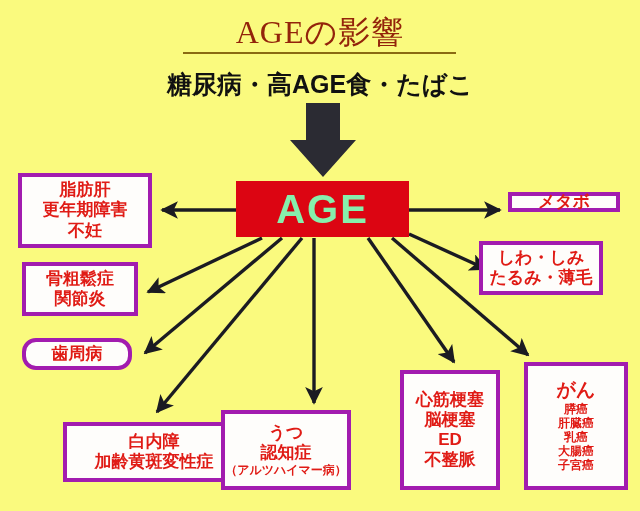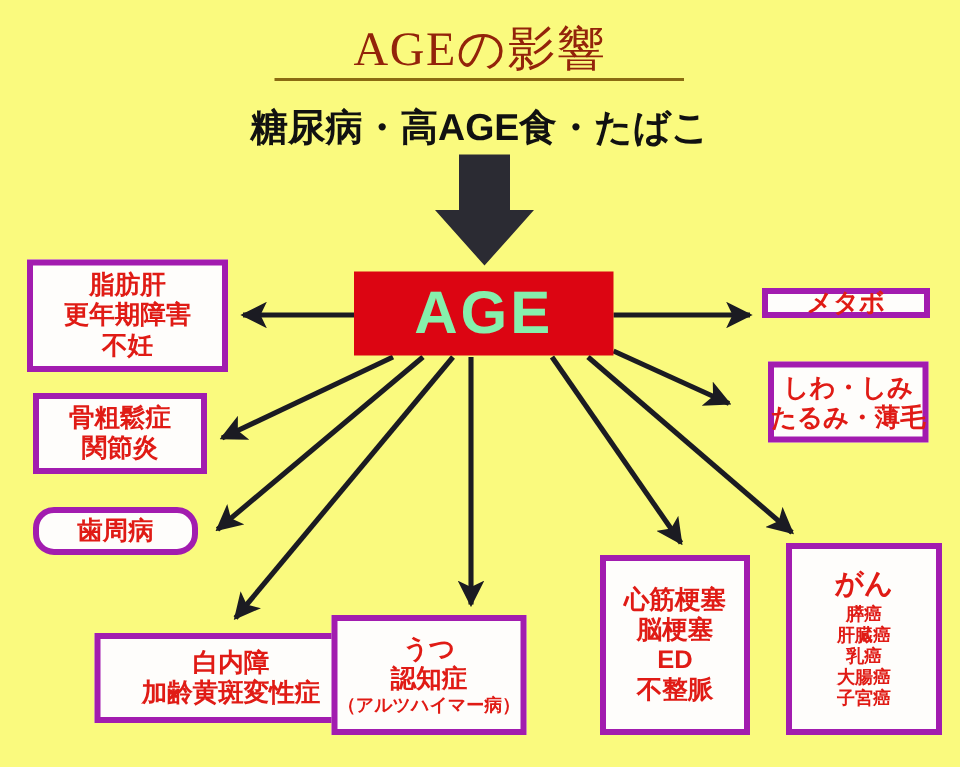--- a/index.html
+++ b/index.html
@@ -90,21 +90,21 @@
   .node .ln.sm { font-size: 12px; }
   .node .ln.lg { font-size: 19px; }
   .n-fatty    { left: 18px;  top: 173px; width: 134px; height: 75px;  font-size: 17px; }
   .n-osteo    { left: 22px;  top: 262px; width: 116px; height: 54px;  font-size: 17px; }
   .n-perio    { left: 22px;  top: 338px; width: 110px; height: 32px;  font-size: 17px; border-radius: 14px; }
   .n-cataract { left: 30px;  top: 422px; width: 182px; height: 60px;  font-size: 17px; margin-left: 33px; }
   .n-depress  { left: 221px; top: 410px; width: 130px; height: 80px;  font-size: 17px; }
   .n-cardio   { left: 400px; top: 370px; width: 100px; height: 120px; font-size: 17px; }
   .n-cancer   { left: 524px; top: 362px; width: 104px; height: 128px; font-size: 12px; }
   .n-metabo   { left: 508px; top: 192px; width: 112px; height: 20px;  font-size: 17px; }
-  .n-skin     { left: 512px; top: 241px; width: 107px; height: 54px;  font-size: 17px; justify-content: flex-end; }
+  .n-skin     { left: 479px; top: 241px; width: 124px; height: 54px;  font-size: 17px; }
 </style>
 </head>
 <body>
 
 <div id="canvas">
 
   <div class="title">AGEの影響</div>
   <div class="title-rule"></div>
   <div class="subtitle">糖尿病・高AGE食・たばこ</div>
 

